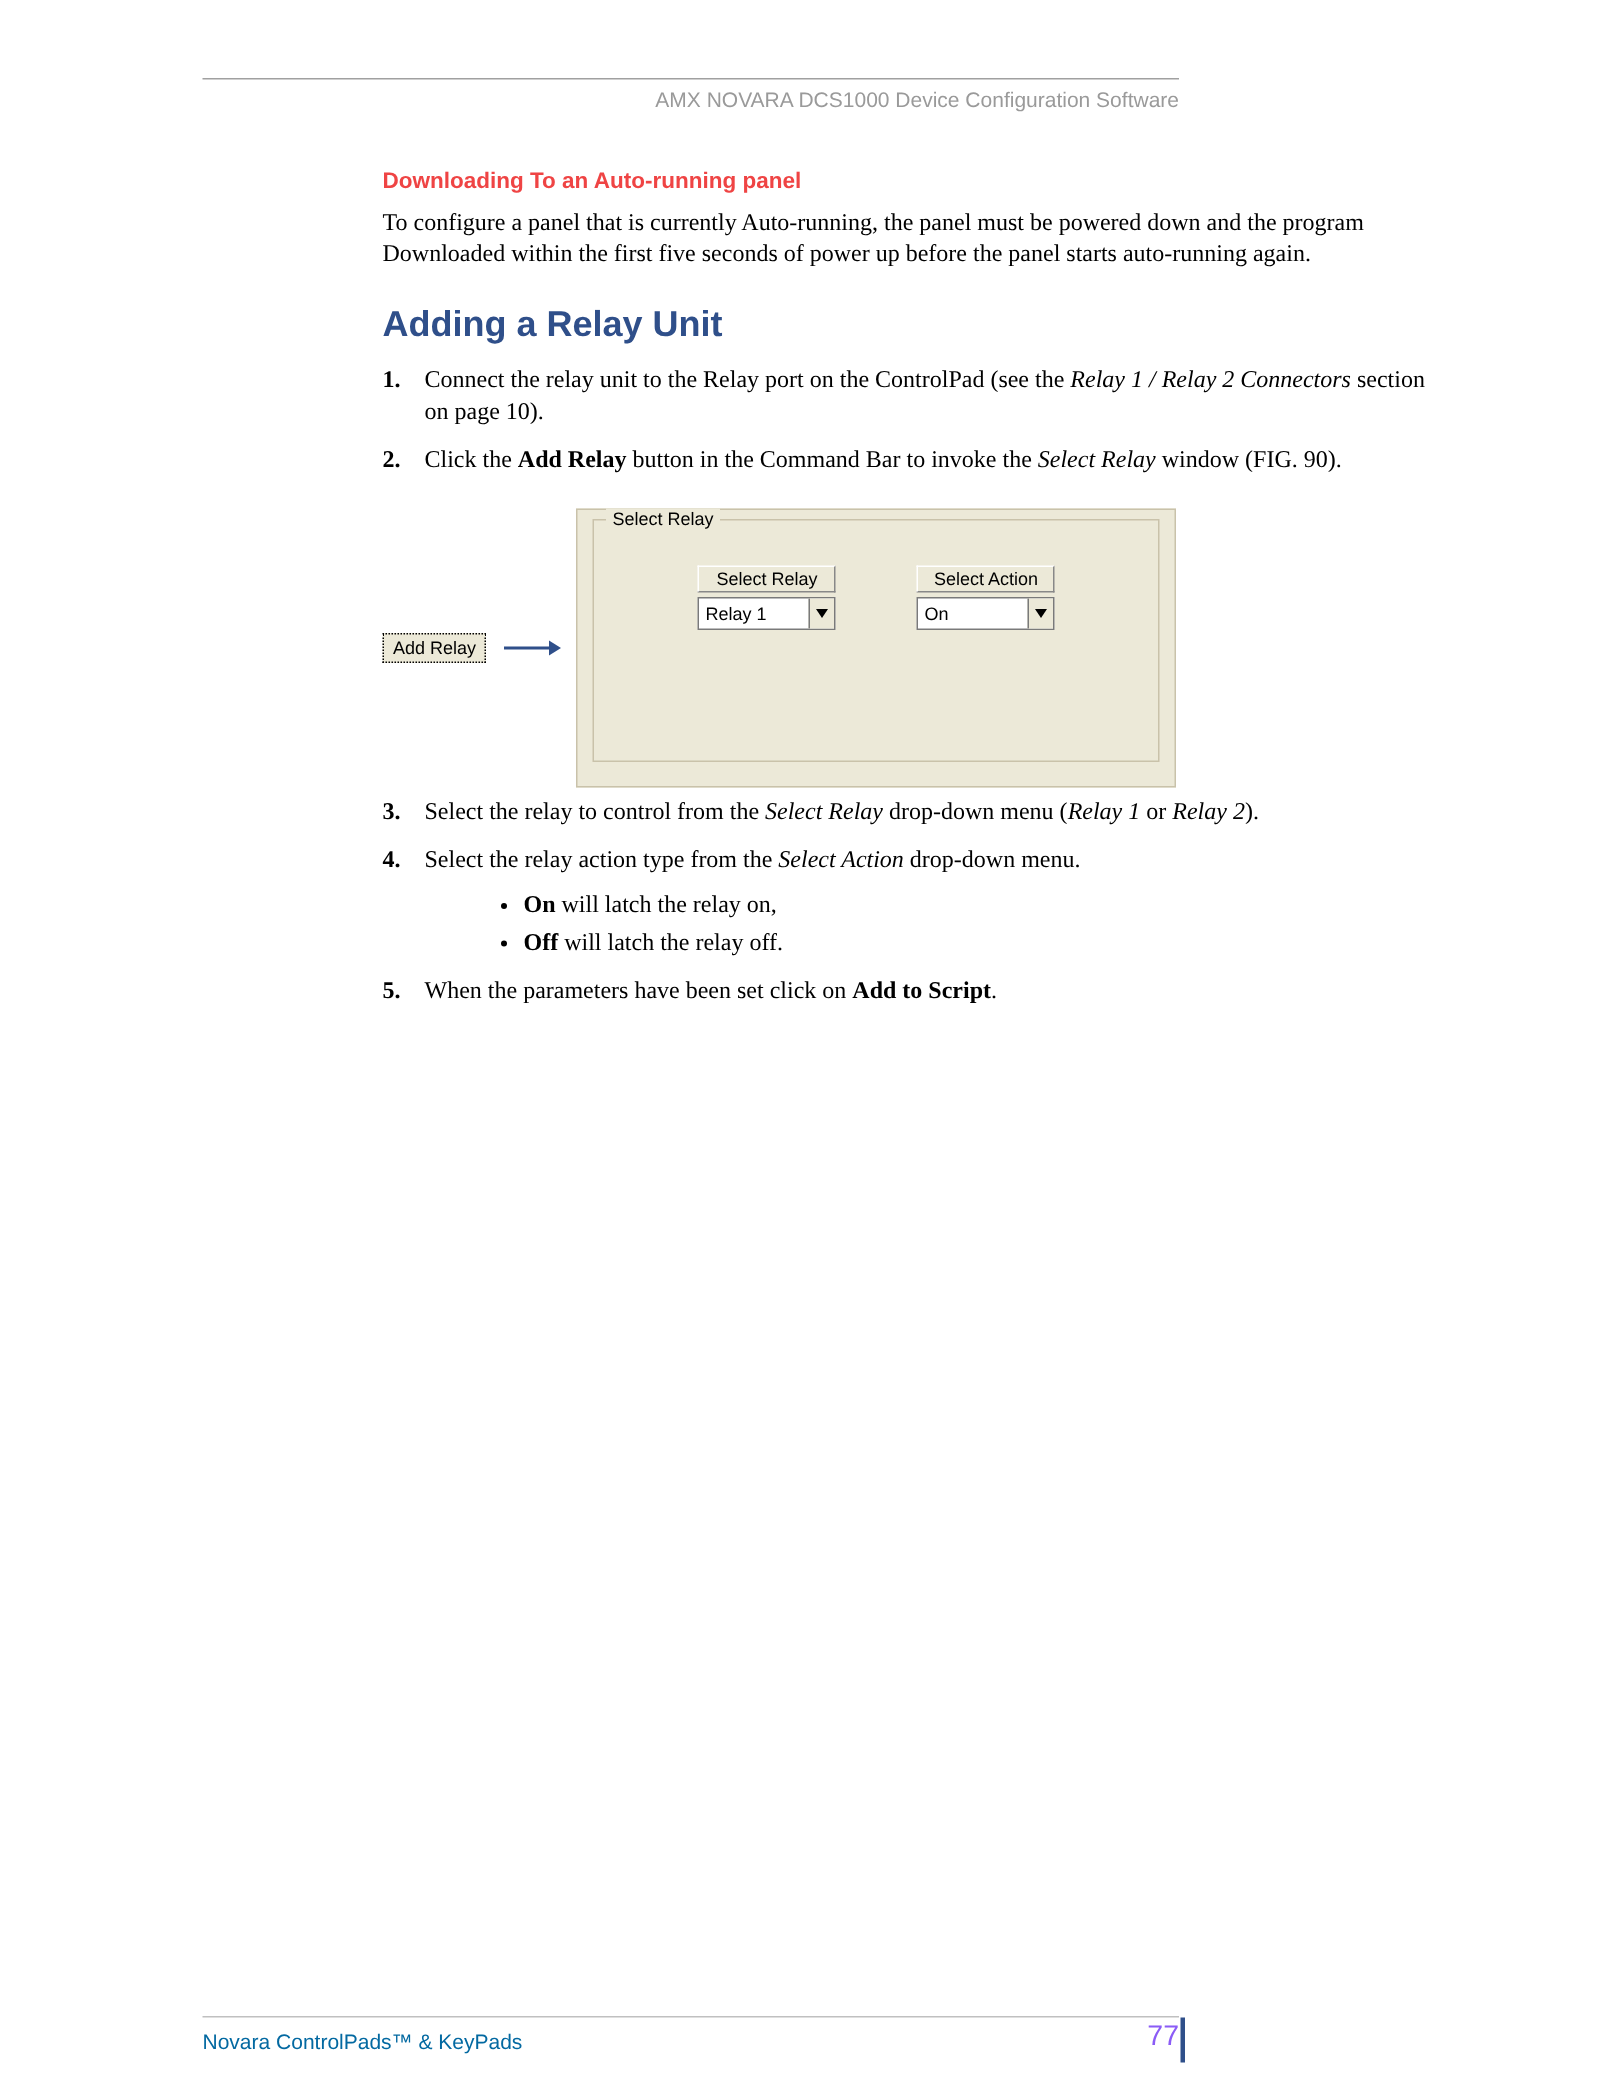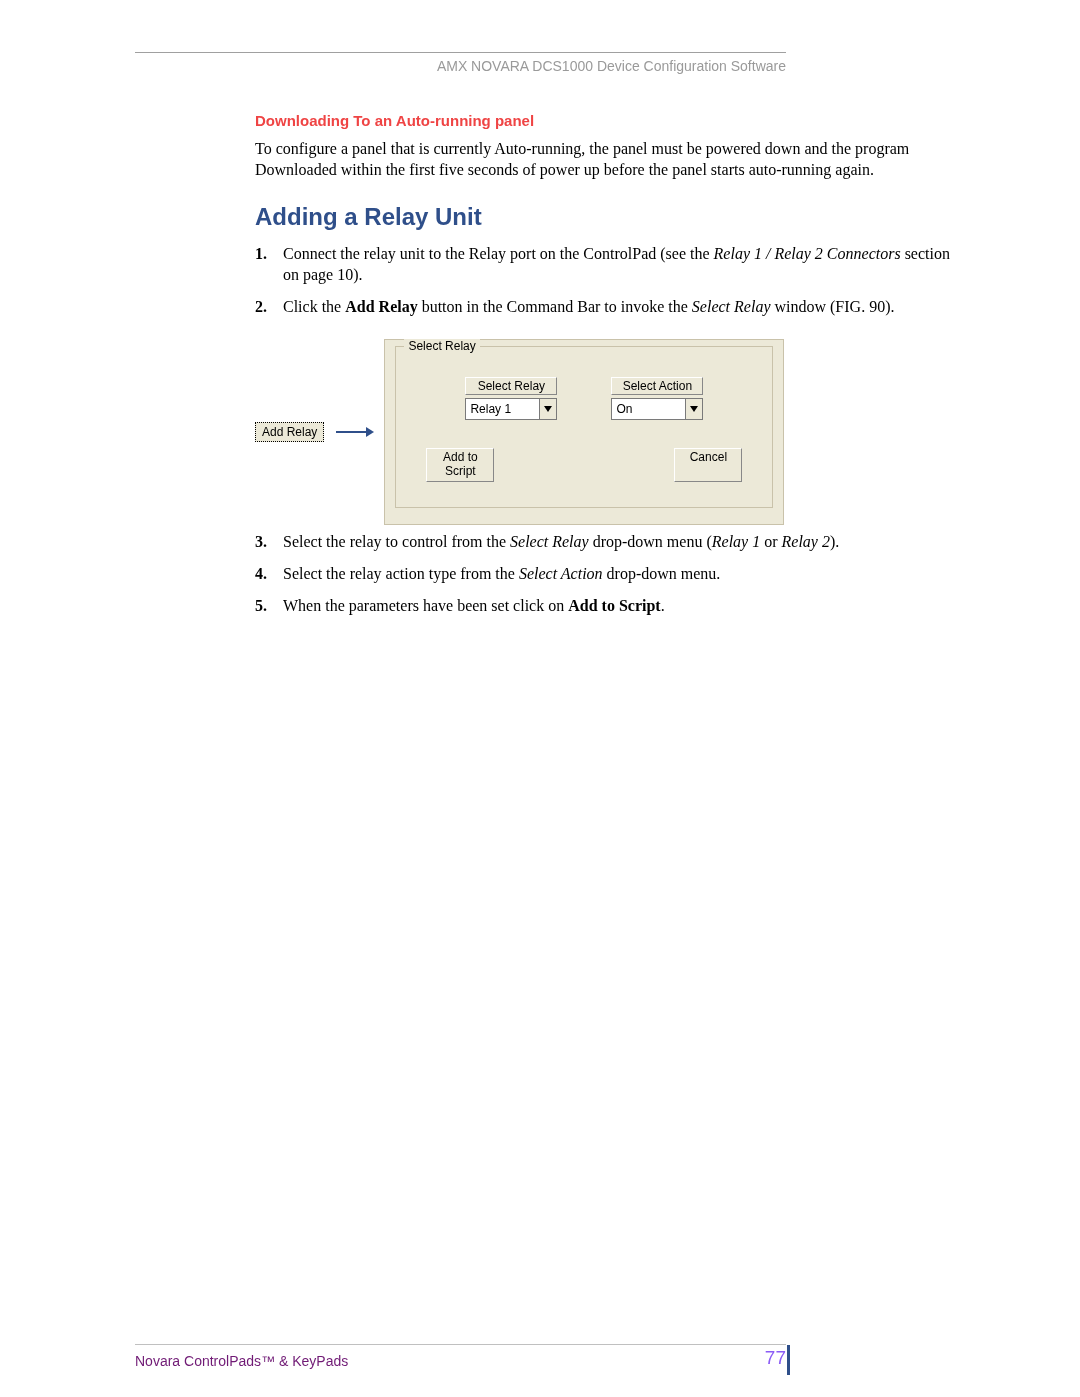--- a/index.html
+++ b/index.html
@@ -213,21 +213,21 @@
     right: 90px;
     bottom: 52px;
     border-top: 1px solid #c0c0c0;
   }
   .footer-left {
     position: absolute;
     left: 135px;
     bottom: 28px;
     font-family: Verdana, Geneva, sans-serif;
     font-size: 14px;
-    color: #701a75;
+    color: #0369a1;
   }
   .footer-right {
     position: absolute;
     right: 90px;
     bottom: 28px;
     font-family: Verdana, Geneva, sans-serif;
     font-size: 19px;
     color: #8b5cf6;
   }
   .footer-right-bar {
@@ -285,36 +285,35 @@
                 <div class="win-drop">
                   <span class="val">On</span>
                   <span class="chev">
                     <svg width="8" height="6">
                         <polygon points="0,0 8,0 4,6" fill="#000"></polygon>
                       </svg>
                   </span>
                 </div>
               </div>
             </div>
-            <div class="row2">
-              <div class="win-btn" style="white-space:pre-line;">Add to
-Script</div>
-              <div class="win-btn">Cancel</div>
-            </div>
           </div>
         </div>
       </div>
     </div>
 
     <ol class="steps" start="3" style="counter-reset: step 2;">
       <li>
         <span>Select the relay to control from the </span><span class="i">Select Relay</span><span> drop-down menu (</span><span class="i">Relay 1</span><span> or </span><span class="i">Relay 2</span><span>).</span>
       </li>
       <li>
         <span>Select the relay action type from the </span><span class="i">Select Action</span><span> drop-down menu.</span>
+        <ul class="bullets">
+          <li><span class="b">On</span><span> will latch the relay on,</span></li>
+          <li><span class="b">Off</span><span> will latch the relay off.</span></li>
+        </ul>
       </li>
       <li>
         <span>When the parameters have been set click on </span><span class="b">Add to Script</span><span>.</span>
       </li>
     </ol>
   </div>
 
   <div class="footer-line"></div>
   <div class="footer-left">Novara ControlPads™ &amp; KeyPads</div>
   <div class="footer-right">77</div>

